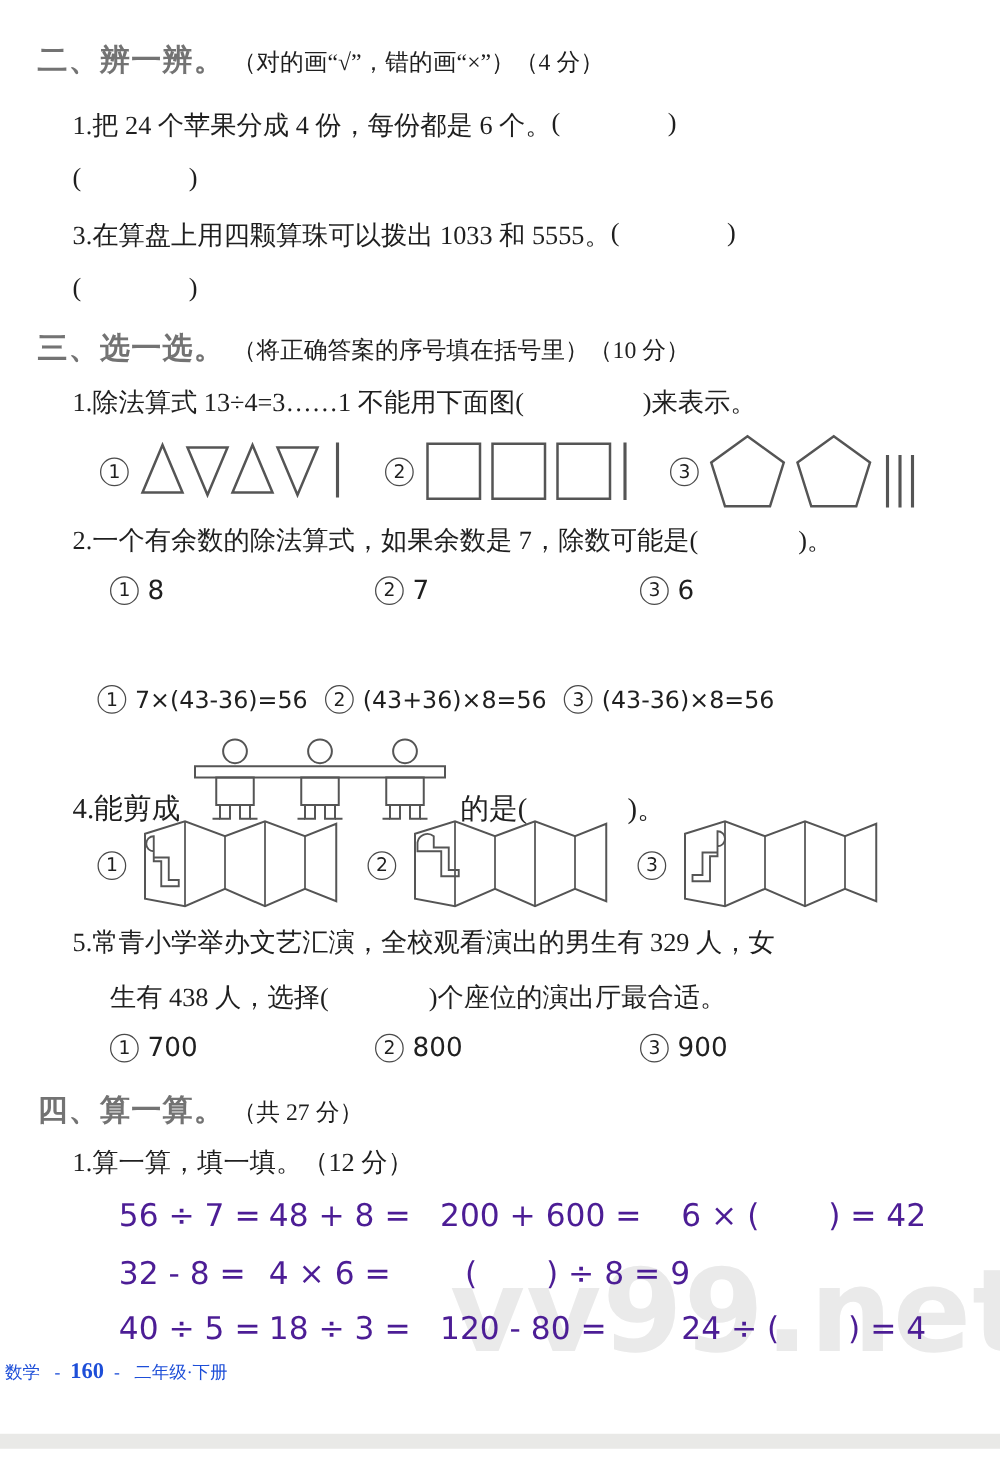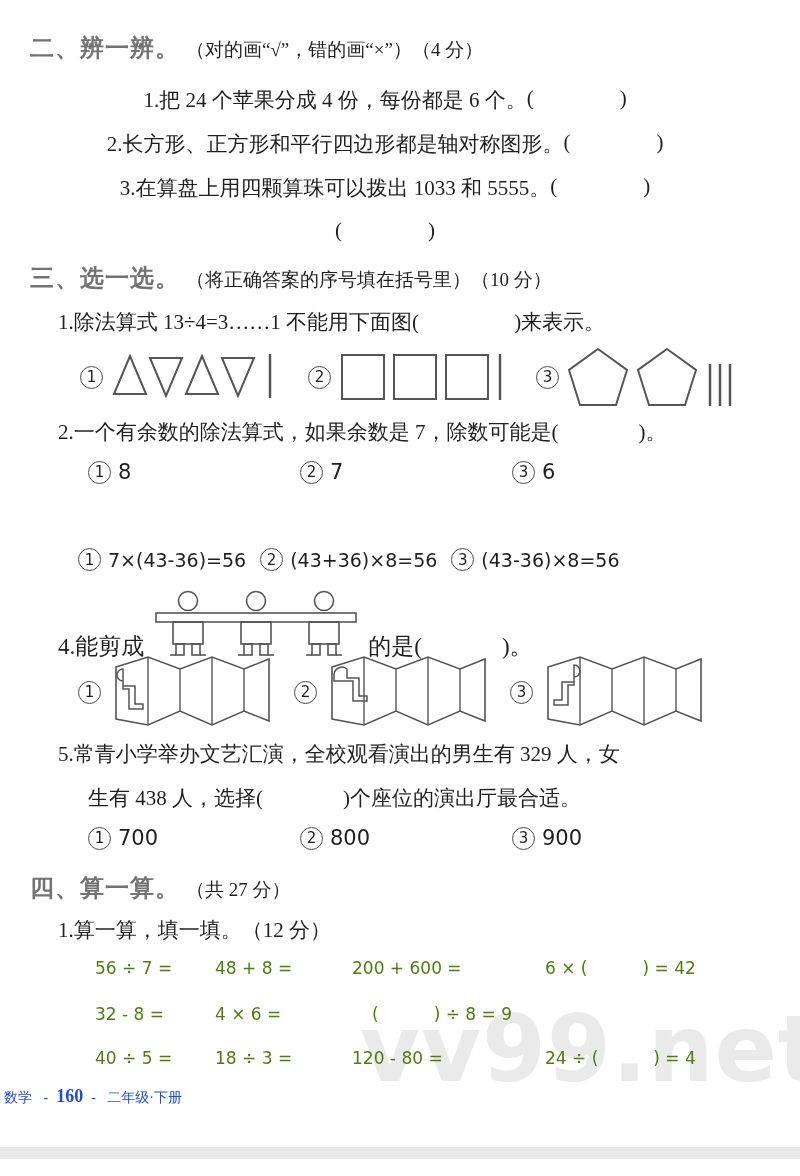--- a/index.html
+++ b/index.html
@@ -8,40 +8,40 @@
     font-family:"DejaVu Sans",sans-serif;font-weight:bold;font-size:92px;
     color:#eaeaea;letter-spacing:1px;white-space:nowrap;}
   .content{position:absolute;inset:0;z-index:1;color:#1f1f1f;
     font-family:"Liberation Serif","DejaVu Serif",serif;}
   .abs{position:absolute;}
   .sec-head{left:30px;white-space:nowrap;}
   .sec-title{color:#737373;font-weight:bold;font-size:24px;
     font-family:"DejaVu Sans",sans-serif;letter-spacing:1px;}
   .sec-note{font-size:19px;margin-left:6px;}
   .qtext{font-size:21px;white-space:nowrap;}
-  .tf-row{left:58px;right:88px;display:flex;justify-content:center;font-size:21px;}
+  .tf-row{left:58px;right:88px;display:flex;justify-content:flex-start;font-size:21px;}
   .ans-paren{display:inline-flex;width:100px;justify-content:space-between;flex:none;}
   .gap95{display:inline-block;width:95px;}
   .gap80{display:inline-block;width:80px;}
   .gap55{display:inline-block;width:55px;}
   .circ{display:inline-flex;align-items:center;justify-content:center;
     width:23px;height:23px;border:1.5px solid #4a4a4a;border-radius:50%;
     font-size:15px;font-family:"DejaVu Sans",sans-serif;flex:none;margin-right:7px;
     box-sizing:border-box;background:#fff;}
   .opt-row{left:88px;display:flex;font-size:21px;font-family:"DejaVu Sans",sans-serif;}
   .opt-item{width:212px;display:flex;align-items:center;}
   .formula-row{left:78px;display:flex;font-size:19px;font-family:"DejaVu Sans",sans-serif;}
   .formula-item{display:flex;align-items:center;margin-right:14px;white-space:nowrap;}
   .fig-row{left:80px;display:flex;align-items:center;}
   .fig-group{display:flex;align-items:center;margin-right:26px;}
   .fold-row{left:78px;display:flex;align-items:flex-start;}
   .fold-group{display:flex;align-items:center;margin-right:18px;}
   .q4-line{left:58px;display:flex;align-items:flex-end;font-size:23px;}
   .calc-row{left:95px;display:grid;grid-template-columns:120px 137px 193px auto;
-    font-size:17px;font-family:"DejaVu Sans",sans-serif;color:#4d7c0f;white-space:nowrap;}
+    font-size:25px;font-family:"DejaVu Sans",sans-serif;color:#4c1d95;white-space:nowrap;}
   .footer{left:0;right:0;top:1086px;text-align:left;font-size:14px;color:#1d4ed8;}
   .footer .pgno{font-size:18px;font-weight:bold;font-family:"Liberation Serif",serif;}
   .footer span{margin:0 4px;}
   .bottom-strip{position:absolute;left:0;right:0;top:1147px;height:12px;background:#e9e9e7;z-index:2;}
   svg{display:block;}
   svg *{stroke:#555;fill:none;}
 </style>
 </head>
 <body>
 
@@ -55,21 +55,20 @@
     </div>
 
     <div class="abs tf-row" style="top:86px">
       <span class="qtext">1.把 24 个苹果分成 4 份，每份都是 6 个。</span>
       <span class="ans-paren">
           <span>(</span>
           <span>)</span>
         </span>
     </div>
     <div class="abs tf-row" style="top:130px">
-      <span class="qtext">2.长方形、正方形和平行四边形都是轴对称图形。</span>
       <span class="ans-paren">
           <span>(</span>
           <span>)</span>
         </span>
     </div>
     <div class="abs tf-row" style="top:174px">
       <span class="qtext">3.在算盘上用四颗算珠可以拨出 1033 和 5555。</span>
       <span class="ans-paren">
           <span>(</span>
           <span>)</span>

